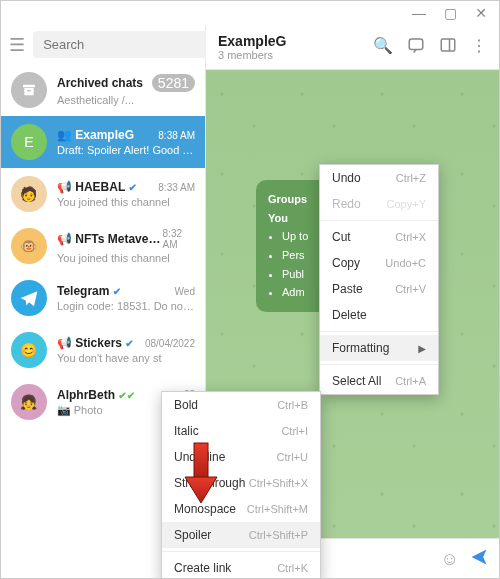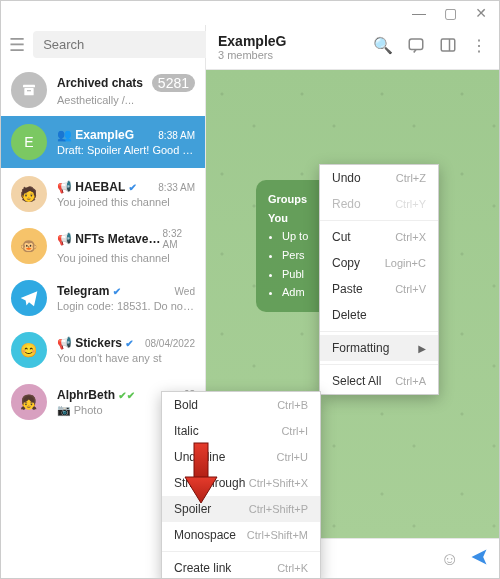--- a/index.html
+++ b/index.html
@@ -214,30 +214,30 @@
   </div>
 </div>
 
 <div class="ctx-menu menu-main">
   <div class="item">
       <span>Undo</span>
       <span class="sc">Ctrl+Z</span>
     </div>
   <div class="item disabled">
       <span>Redo</span>
-      <span class="sc">Ctrl+Y</span>
+      <span class="sc">Copy+Y</span>
     </div>
   <div class="sep"></div>
   <div class="item">
       <span>Cut</span>
       <span class="sc">Ctrl+X</span>
     </div>
   <div class="item">
       <span>Copy</span>
-      <span class="sc">Login+C</span>
+      <span class="sc">Undo+C</span>
     </div>
   <div class="item">
       <span>Paste</span>
       <span class="sc">Ctrl+V</span>
     </div>
   <div class="item">
       <span>Delete</span>
       <span class="sc"></span>
     </div>
   <div class="sep"></div>
@@ -262,27 +262,27 @@
       <span class="sc">Ctrl+I</span>
     </div>
   <div class="item">
       <span>Underline</span>
       <span class="sc">Ctrl+U</span>
     </div>
   <div class="item">
       <span>Strikethrough</span>
       <span class="sc">Ctrl+Shift+X</span>
     </div>
+  <div class="item">
+      <span>Monospace</span>
+      <span class="sc">Ctrl+Shift+M</span>
+    </div>
   <div class="item hover">
       <span>Spoiler</span>
       <span class="sc">Ctrl+Shift+P</span>
-    </div>
-  <div class="item">
-      <span>Monospace</span>
-      <span class="sc">Ctrl+Shift+M</span>
     </div>
   <div class="sep"></div>
   <div class="item">
       <span>Create link</span>
       <span class="sc">Ctrl+K</span>
     </div>
 
 </div>
 
 <svg class="red-arrow" width="40" height="70">

